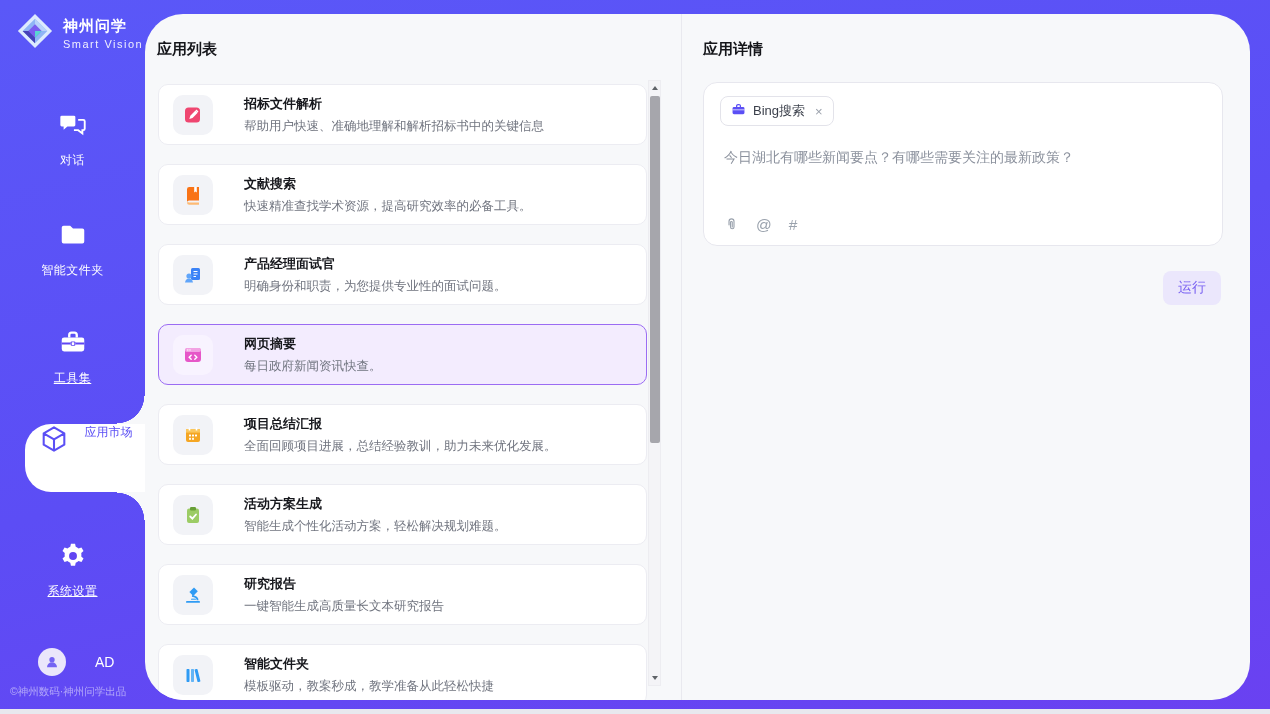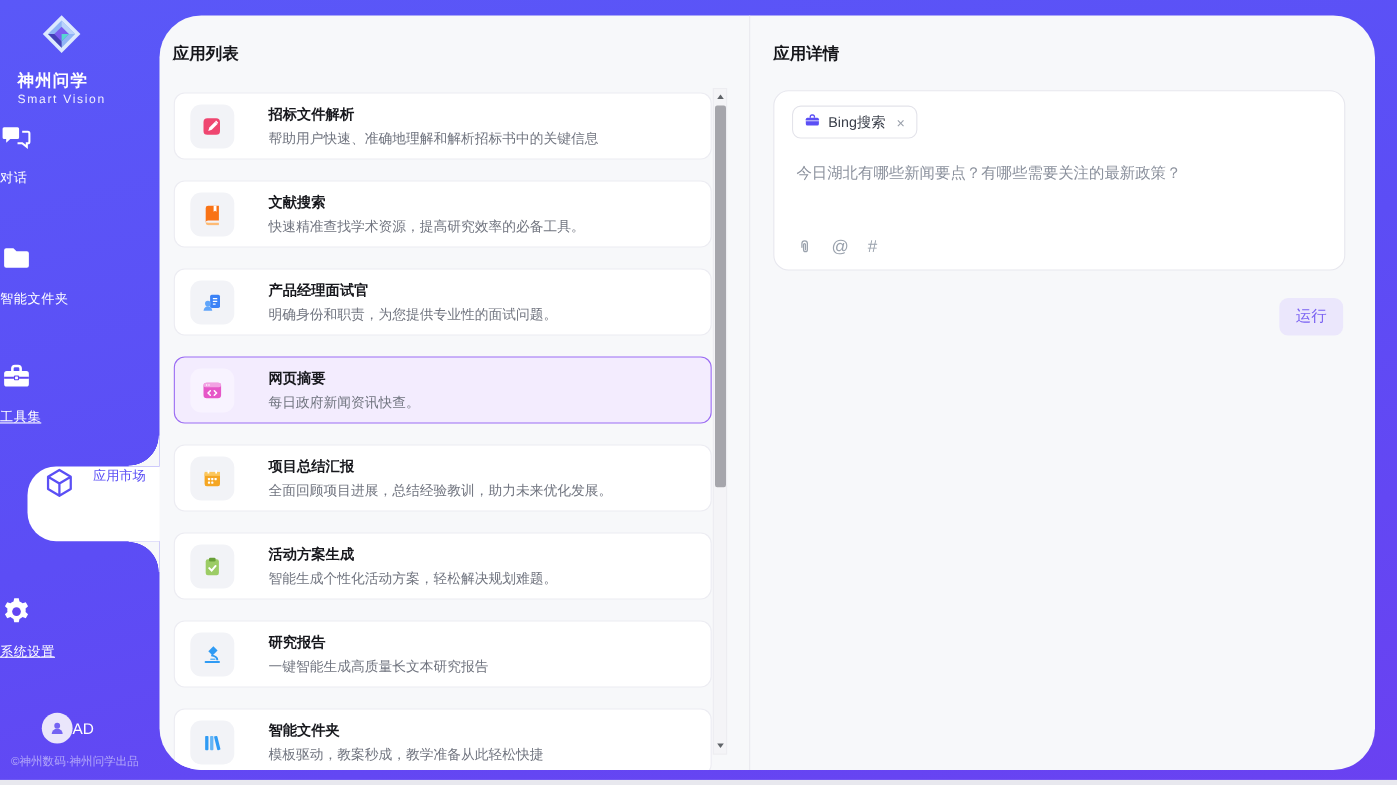--- a/index.html
+++ b/index.html
@@ -8,40 +8,40 @@
 
   .app { position:relative; width:1270px; height:714px;
          background:linear-gradient(165deg,#5a58f8 0%,#5c4df5 50%,#6a41f1 100%); overflow:hidden; }
   .bottom-strip { position:absolute; left:0; right:0; bottom:0; height:5px; background:#e8e8ee; z-index:5; }
 
   
   .panel { position:absolute; left:145px; top:14px; width:1105px; height:686px;
            background:#f7f8fa; border-radius:38px; overflow:hidden; z-index:2; }
 
   
-  .logo-row { position:absolute; left:16px; top:12px; display:flex; align-items:center; gap:9px; z-index:3;flex-direction:column; }
+  .logo-row { position:absolute; left:16px; top:12px; display:flex; align-items:center; gap:9px; z-index:3; }
   .logo-text .cn { font-size:15px; font-weight:700; color:#fff; letter-spacing:1px; }
   .logo-text .en { font-size:11px; color:rgba(255,255,255,.9); letter-spacing:1.5px; margin-top:2px; }
 
   .nav-item { position:absolute; left:0; width:145px; display:flex; flex-direction:column;
-              align-items:flex-start; gap:8px; color:#fff; cursor:pointer; z-index:3; }
+              align-items:center; gap:8px; color:#fff; cursor:pointer; z-index:3; }
   .nav-item .lbl { font-size:12px; letter-spacing:.5px; }
   .nav-item.underlined .lbl { text-decoration:underline; }
   .nav-chat { top:110px; } .nav-folder { top:220px; } .nav-tools { top:328px; } .nav-settings { top:541px; }
 
   .bump { position:absolute; left:25px; top:424px; width:121px; height:68px; background:#fff;
           border-radius:26px 0 0 26px; z-index:1; display:flex; flex-direction:row;
           align-items:flex-start; justify-content:center; gap:16px; cursor:pointer; }
   .bump .lbl { font-size:12px; color:#5b4ff5; }
   .fillet-top { position:absolute; left:117px; top:396px; width:28px; height:28px; z-index:1;
                 background:radial-gradient(circle 28px at 0 0, rgba(0,0,0,0) 27px, #f7f8fa 27.5px); }
   .fillet-bottom { position:absolute; left:117px; top:492px; width:28px; height:28px; z-index:1;
                 background:radial-gradient(circle 28px at 0 100%, rgba(0,0,0,0) 27px, #f7f8fa 27.5px); }
 
-  .user-row { position:absolute; left:38px; top:648px; display:flex; align-items:center; gap:0;
+  .user-row { position:absolute; left:38px; top:648px; display:flex; align-items:center; gap:29px;
               color:#fff; font-size:14px; z-index:3; cursor:pointer; }
   .avatar { width:28px; height:28px; border-radius:50%; background:#eae6fb; display:flex;
             align-items:center; justify-content:center; }
   .copyright { position:absolute; left:10px; top:685px; width:140px; font-size:10.5px;
                color:rgba(255,255,255,.5); z-index:3; white-space:nowrap; }
 
   
   .applist { position:absolute; left:0; top:0; width:536px; height:100%; }
   .section-title { position:absolute; left:12px; top:26px; font-size:15px; font-weight:700; color:#15161a; }
   .applist .section-title { left:12px; }

